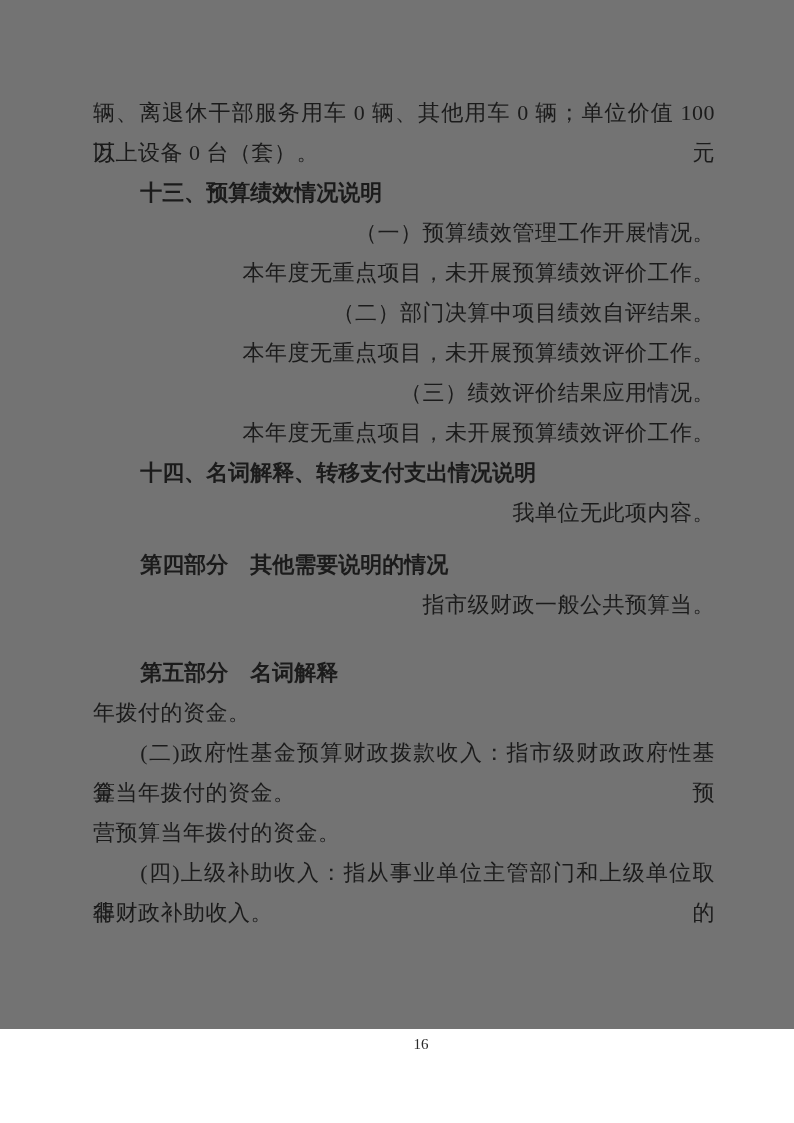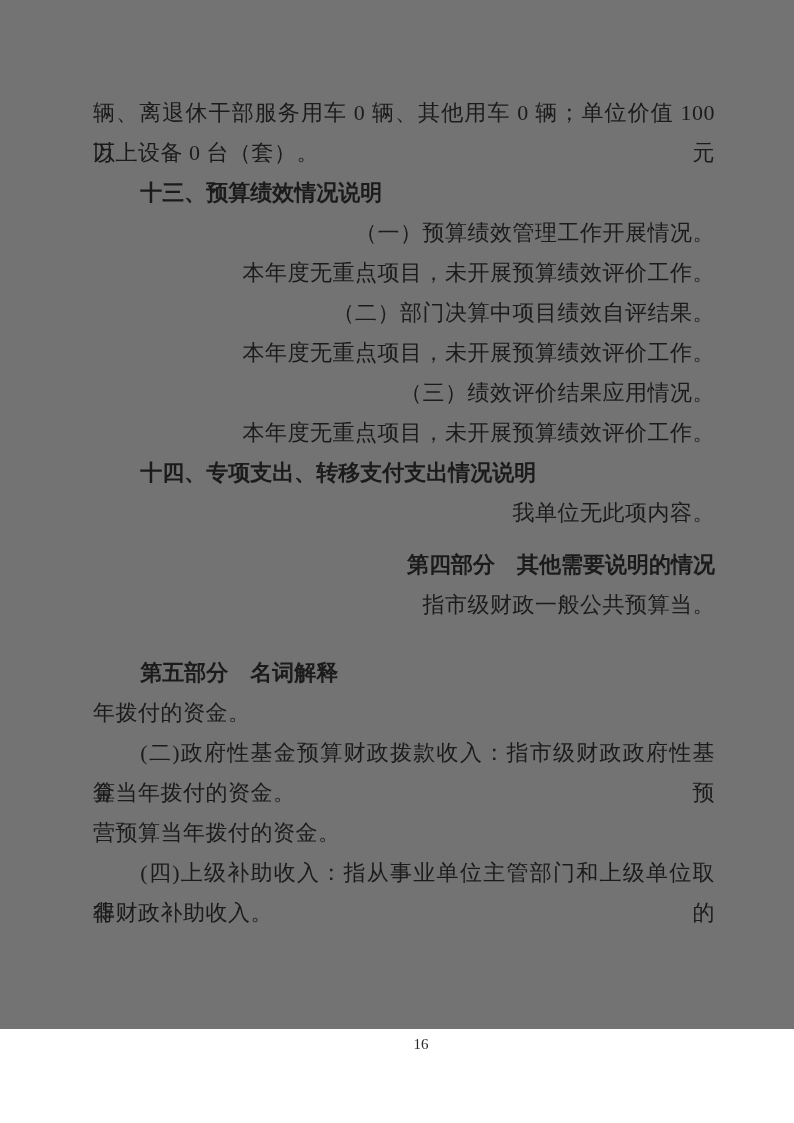--- a/index.html
+++ b/index.html
@@ -45,21 +45,21 @@
     text-align-last: justify;
     text-indent: 2.15em;
   }
   .l-plain { text-align: left; }
   .l-heading {
     font-family: "Liberation Sans", "DejaVu Sans", sans-serif;
     font-weight: bold;
     text-indent: 2.15em;
     letter-spacing: 0px;
   }
-  .m-part4 { margin-top: 12px; text-align: right; }
+  .m-part4 { margin-top: 12px; }
   .m-part5 { margin-top: 28px; }
   .page-number {
     position: absolute;
     left: 0;
     top: 1034px;
     width: 794px;
     text-align: center;
     font-size: 15px;
     line-height: 20px;
     color: #2a2a2a;
@@ -78,21 +78,21 @@
 
     <div class="line l-heading">十三、预算绩效情况说明</div>
 
     <div class="line l-indent">（一）预算绩效管理工作开展情况。</div>
     <div class="line l-indent">本年度无重点项目，未开展预算绩效评价工作。</div>
     <div class="line l-indent">（二）部门决算中项目绩效自评结果。</div>
     <div class="line l-indent">本年度无重点项目，未开展预算绩效评价工作。</div>
     <div class="line l-indent">（三）绩效评价结果应用情况。</div>
     <div class="line l-indent">本年度无重点项目，未开展预算绩效评价工作。</div>
 
-    <div class="line l-heading">十四、专项支出、转移支付支出情况说明</div>
+    <div class="line l-heading">十四、名词解释、转移支付支出情况说明</div>
     <div class="line l-indent">我单位无此项内容。</div>
 
     <div class="line l-heading m-part4">第四部分　其他需要说明的情况</div>
     <div class="line l-indent">指市级财政一般公共预算当。</div>
 
     <div class="line l-heading m-part5">第五部分　名词解释</div>
 
     <div class="line l-plain">年拨付的资金。</div>
     <div class="line l-indent-justify">(二)政府性基金预算财政拨款收入：指市级财政政府性基金预</div>
     <div class="line l-plain">算当年拨付的资金。</div>

